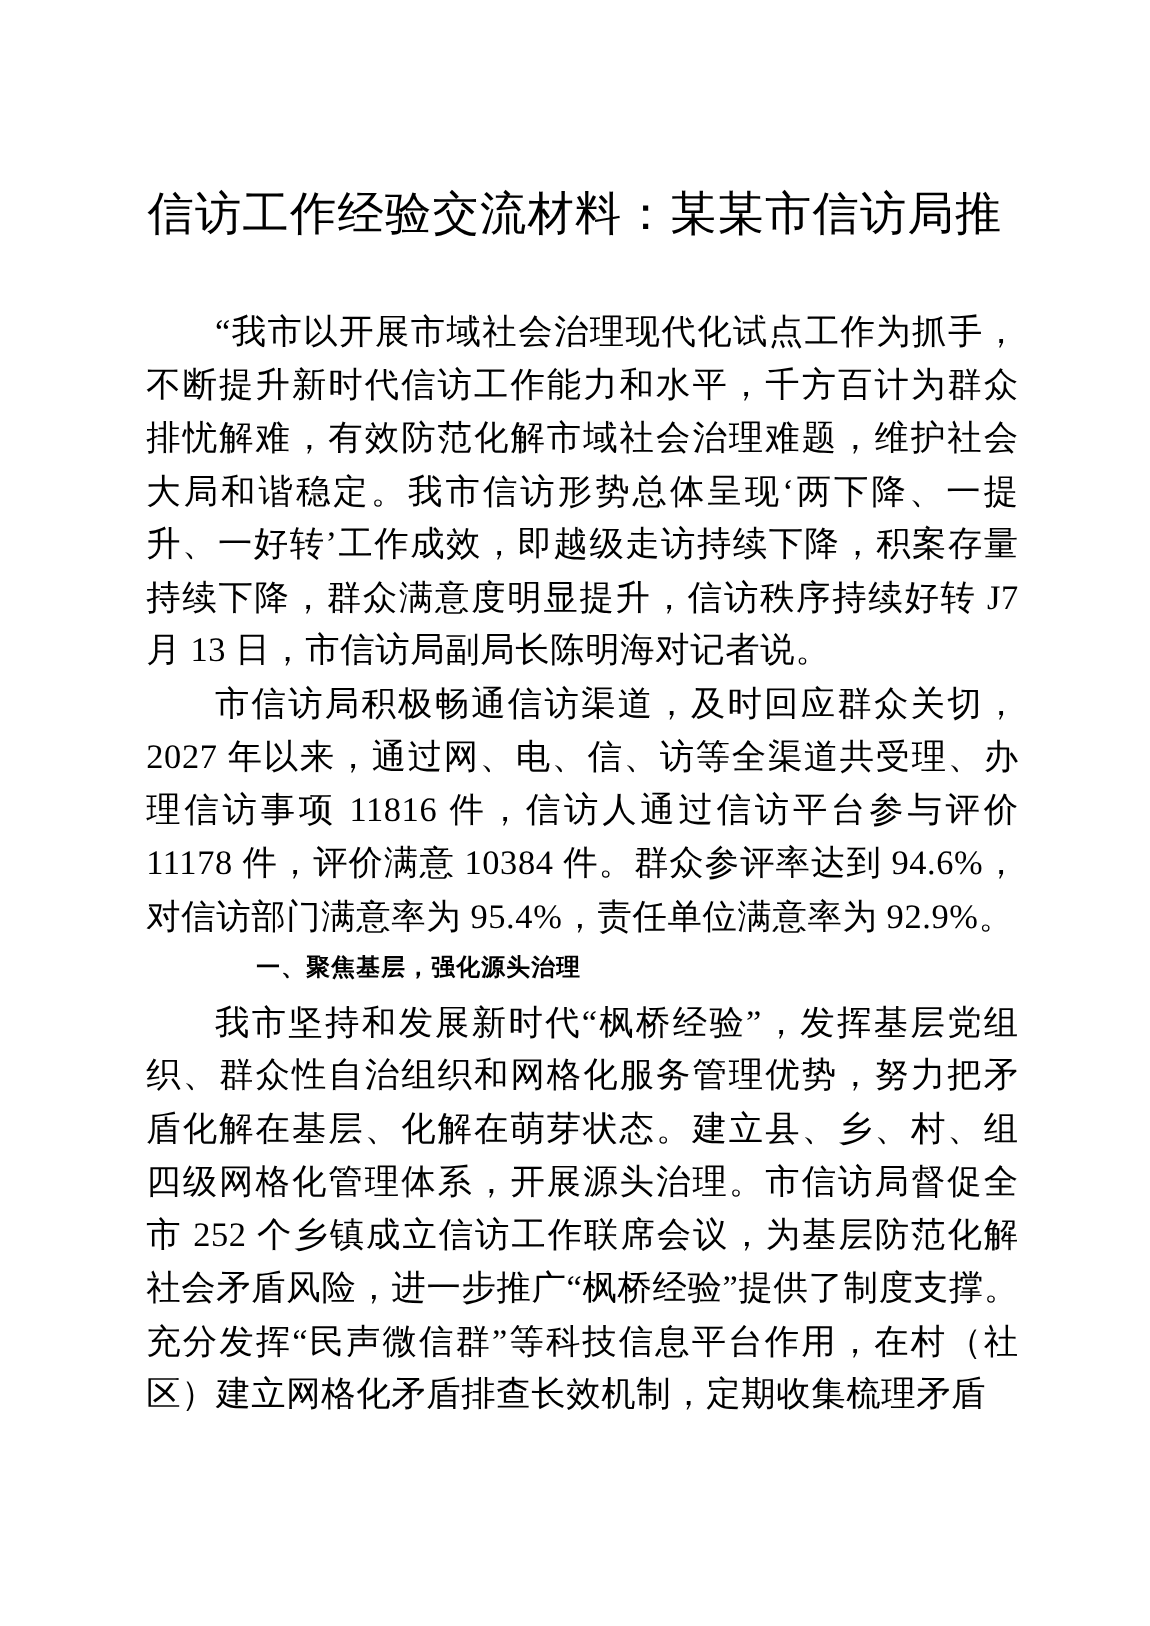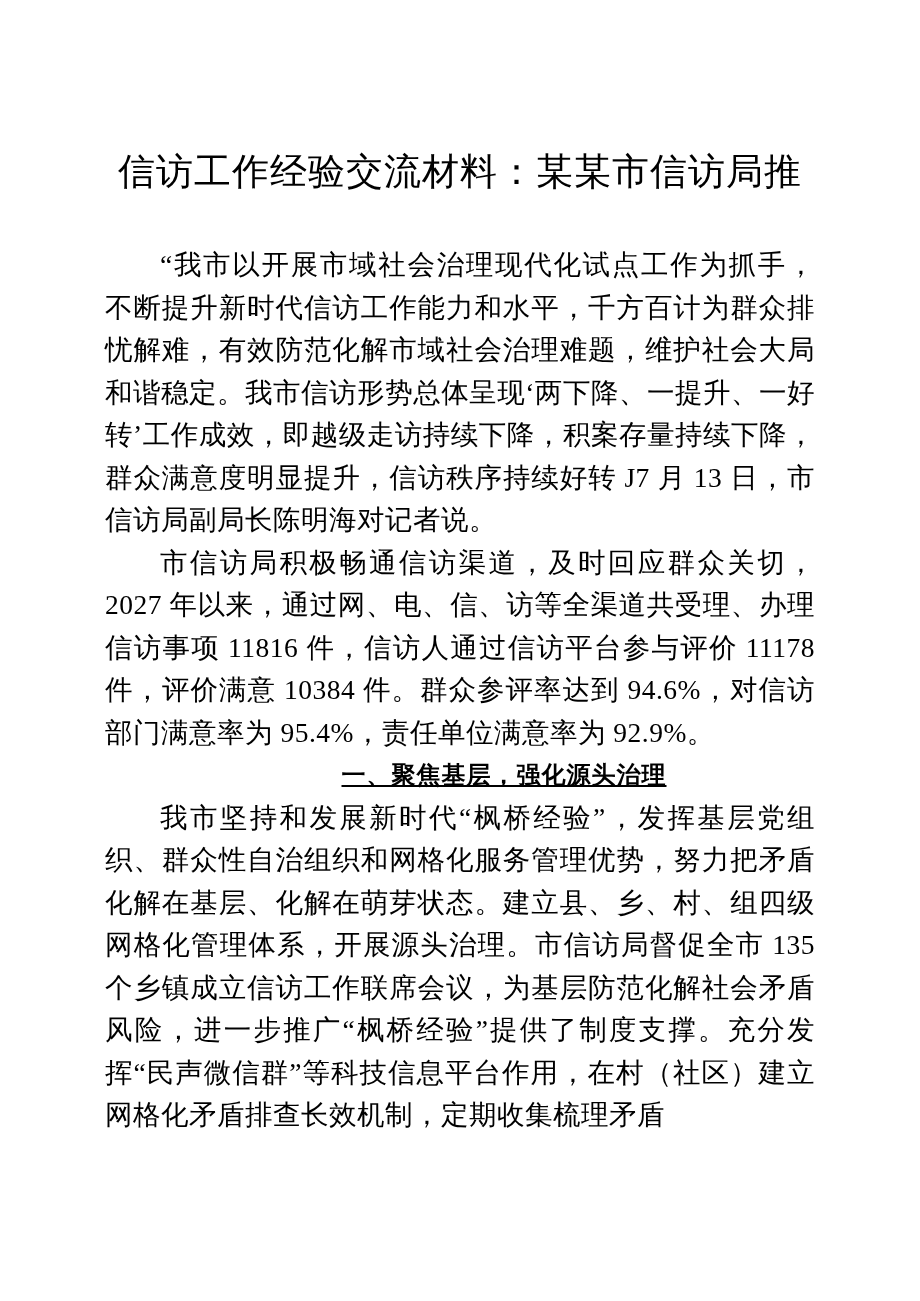--- a/index.html
+++ b/index.html
@@ -37,46 +37,46 @@
   .title-line {
     display: block;
   }
   .body-text {
     margin-top: 48px;
     font-family: "Liberation Serif", serif;
     font-size: 27.5px;
     line-height: 42.5px;
     text-align: justify;
     letter-spacing: 0.5px;
+    margin-left: 12px;
   }
   .para {
     margin: 0;
     text-indent: 2em;
   }
   .heading {
     margin: 0;
     font-family: "Liberation Sans", sans-serif;
     font-weight: 700;
-    font-size: 24px;
+    font-size: 19px;
     line-height: 42.5px;
     text-indent: 0;
     padding-left: 88px;
-    text-align: center;
+    text-align: left;
     letter-spacing: 1px;
-    text-decoration: underline;
   }
 </style>
 </head>
 <body>
 
 <div class="page">
   <div class="doc">
     <h1 class="title">
       <span class="title-line">信访工作经验交流材料：某某市信访局推</span>
     </h1>
     <div class="body-text">
       <p class="para">“我市以开展市域社会治理现代化试点工作为抓手，不断提升新时代信访工作能力和水平，千方百计为群众排忧解难，有效防范化解市域社会治理难题，维护社会大局和谐稳定。我市信访形势总体呈现‘两下降、一提升、一好转’工作成效，即越级走访持续下降，积案存量持续下降，群众满意度明显提升，信访秩序持续好转 J7 月 13 日，市信访局副局长陈明海对记者说。</p>
       <p class="para">市信访局积极畅通信访渠道，及时回应群众关切，2027 年以来，通过网、电、信、访等全渠道共受理、办理信访事项 11816 件，信访人通过信访平台参与评价 11178 件，评价满意 10384 件。群众参评率达到 94.6%，对信访部门满意率为 95.4%，责任单位满意率为 92.9%。</p>
       <h2 class="heading">一、聚焦基层，强化源头治理</h2>
-      <p class="para">我市坚持和发展新时代“枫桥经验”，发挥基层党组织、群众性自治组织和网格化服务管理优势，努力把矛盾化解在基层、化解在萌芽状态。建立县、乡、村、组四级网格化管理体系，开展源头治理。市信访局督促全市 135 个乡镇成立信访工作联席会议，为基层防范化解社会矛盾风险，进一步推广“枫桥经验”提供了制度支撑。充分发挥“民声微信群”等科技信息平台作用，在村（社区）建立网格化矛盾排查长效机制，定期收集梳理矛盾</p>
+      <p class="para">我市坚持和发展新时代“枫桥经验”，发挥基层党组织、群众性自治组织和网格化服务管理优势，努力把矛盾化解在基层、化解在萌芽状态。建立县、乡、村、组四级网格化管理体系，开展源头治理。市信访局督促全市 252 个乡镇成立信访工作联席会议，为基层防范化解社会矛盾风险，进一步推广“枫桥经验”提供了制度支撑。充分发挥“民声微信群”等科技信息平台作用，在村（社区）建立网格化矛盾排查长效机制，定期收集梳理矛盾</p>
     </div>
   </div>
 </div>
 
 </body></html>

